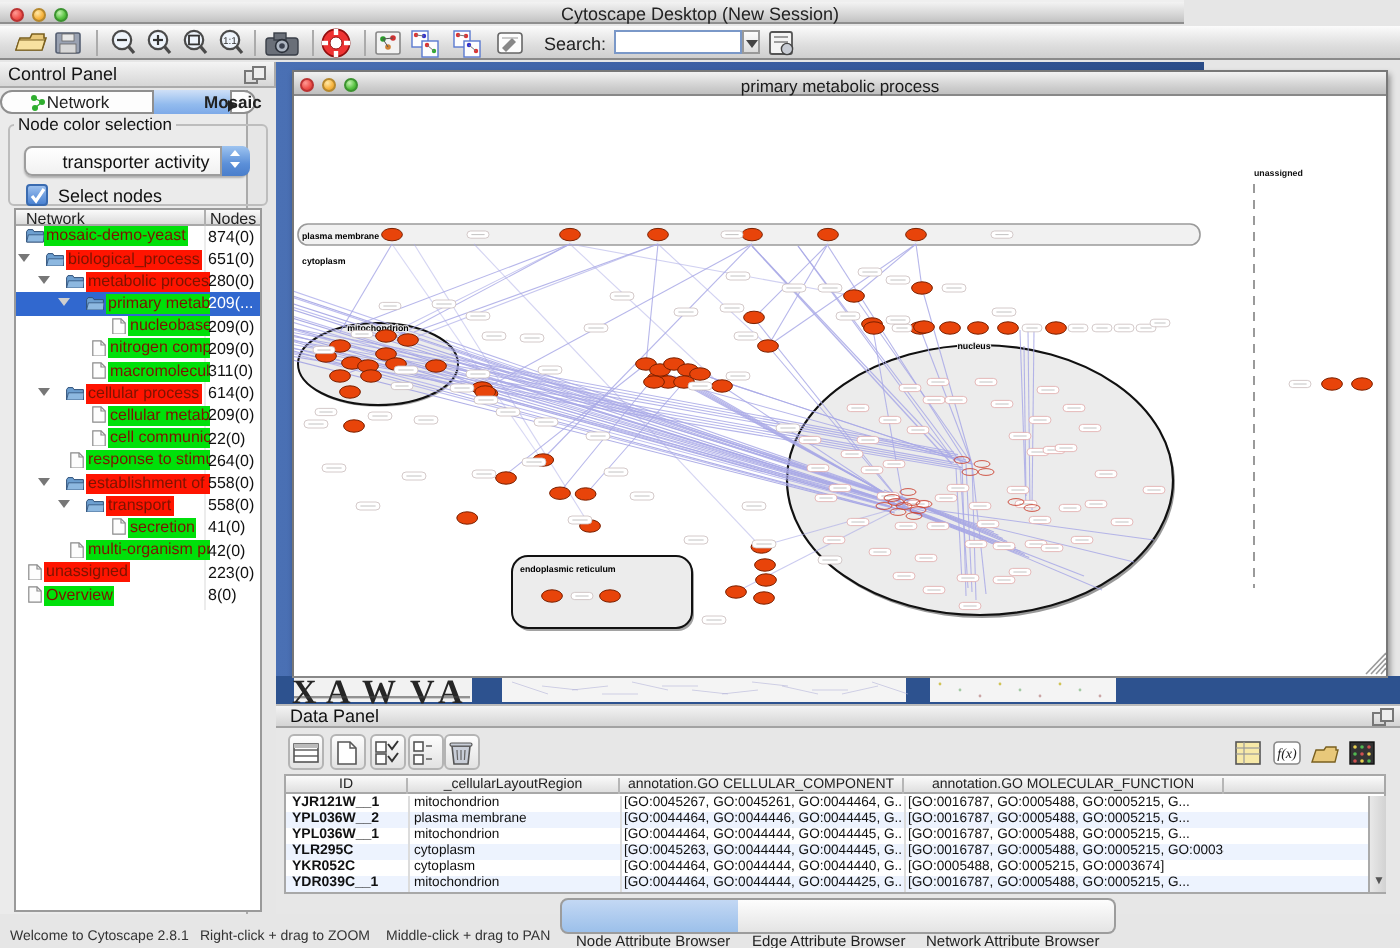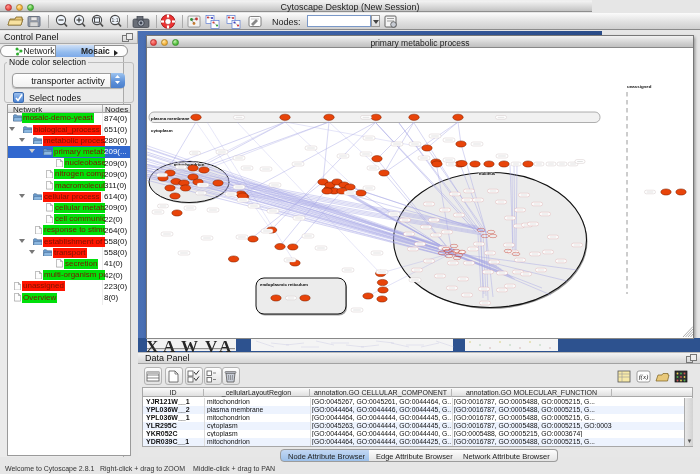--- a/index.html
+++ b/index.html
@@ -11,21 +11,21 @@
 #mactitle .t2{left:16px;background:radial-gradient(circle at 35% 30%,#ffe9a8,#f7b33c 60%,#d9982a);border:0.5px solid #b5882e;}
 #mactitle .t3{left:27px;background:radial-gradient(circle at 35% 30%,#c4f2b0,#55c13f 60%,#3da32c);border:0.5px solid #3c9330;}
 #apptitle{left:0;top:1px;width:700px;text-align:center;font-size:9px;color:#222;}
 
 #toolbar{left:0;top:13px;width:700px;height:17px;background:linear-gradient(#fbfbfb,#dedede 60%,#cfcfcf);border-bottom:1px solid #8a8a8a;}
 
 #cptitle{left:0;top:31px;width:138px;height:13px;background:linear-gradient(#f4f4f4,#d6d6d6);border-bottom:1px solid #aaa;border-right:1px solid #aaa;font-size:9px;color:#111;padding:1px 0 0 4px;}
 #cpbody{left:0;top:45px;width:124px;height:412px;background:#ebebeb;border-right:1px solid #aaa;}
 #tabbar{left:5px;top:1px;width:128px;height:12px;background:#fdfdfd;border:1px solid #8f8f8f;border-radius:6px;overflow:hidden;}
 #tabbar .seg{position:absolute;top:0;height:12px;font-size:8.5px;color:#222;text-align:center;padding-top:1px;}
-#mosaicseg{left:55px;width:40px;background:linear-gradient(#cfe0f7,#92bbee 60%,#7eaae8);font-weight:bold;color:#1a2c50;border-left:1px solid #8f8f8f;border-right:1px solid #8f8f8f;padding-left:25px;}
+#mosaicseg{left:76px;width:40px;background:linear-gradient(#cfe0f7,#92bbee 60%,#7eaae8);font-weight:bold;color:#1a2c50;border-left:1px solid #8f8f8f;border-right:1px solid #8f8f8f;padding-left:25px;}
 #groupbox{left:4px;top:17px;width:130px;height:41px;border:1px solid #bdbdbd;border-radius:3px;}
 #grouplabel{left:7px;top:12px;font-size:8.5px;color:#111;background:#ebebeb;padding:0 2px;}
 #dropdown{left:12px;top:28px;width:112px;height:15px;background:linear-gradient(#fff,#f1f1f1);border:1px solid #9d9d9d;border-radius:4px;box-shadow:0 1px 1px rgba(0,0,0,.25);font-size:9px;color:#111;text-align:center;padding-top:2px;}
 #ddbtn{left:97px;top:-1px;width:15px;height:15px;border-radius:0 4px 4px 0;background:linear-gradient(#9ec4f0,#5b8fd8 60%,#4a7ecb);border-left:1px solid #9d9d9d;}
 #checkbox{left:13px;top:47px;width:11px;height:11px;border-radius:2px;background:linear-gradient(#9cc0ee,#4a82d2);border:1px solid #3a6bb0;}
 #checklabel{left:29px;top:48px;font-size:9px;color:#111;}
 #treebox{left:7px;top:59px;width:124px;height:352px;background:#fff;border:1px solid #9a9a9a;}
 #treehead{left:0;top:0;width:122px;height:8px;background:linear-gradient(#fafafa,#dcdcdc);border-bottom:1px solid #a8a8a8;font-size:8px;color:#222;}
 .trow{position:absolute;left:0;width:122px;height:11.2px;font-size:8px;white-space:nowrap;}
 .tlab{position:absolute;top:0.5px;height:10px;color:#7c1400;padding:0 1px;overflow:hidden;line-height:10.5px;}
@@ -43,21 +43,21 @@
 #nettitle .wt{position:absolute;left:0;top:1.5px;width:100%;text-align:center;font-size:8.5px;color:#1a1a1a;}
 
 #dptitle{left:138px;top:352px;width:562px;height:12px;background:linear-gradient(#f4f4f4,#d4d4d4);border-bottom:1px solid #a2a2a2;border-top:1px solid #bbb;font-size:9px;color:#111;padding:0 0 0 7px;}
 #dpbody{left:138px;top:364px;width:562px;height:93px;background:#e7e7e7;}
 .dbtn{position:absolute;top:3px;width:18px;height:18px;background:linear-gradient(#fdfdfd,#e2e2e2);border:1px solid #b4b4b4;border-radius:3px;}
 #dptable{left:4px;top:23px;width:551px;height:60px;background:#fff;border:1px solid #a8a8a8;}
 #dphead{position:absolute;left:0;top:0;width:100%;height:9px;background:linear-gradient(#fbfbfb,#dfdfdf);border-bottom:1px solid #a8a8a8;font-size:7px;color:#222;}
 #dphead .hc{position:absolute;top:0.5px;text-align:center;border-right:1px solid #b6b6b6;height:8.5px;overflow:hidden;white-space:nowrap;}
 .drow{position:absolute;left:0;width:100%;height:8px;font-size:6.8px;white-space:nowrap;color:#111;}
 .drow div{position:absolute;top:0;overflow:hidden;}
-.dtabs{position:absolute;font-size:7.5px;color:#222;height:13px;padding:2px 7px 0 7px;background:linear-gradient(#fdfdfd,#e4e4e4);border:1px solid #9c9c9c;z-index:30;}
+.dtabs{position:absolute;font-size:7.5px;color:#222;height:13px;padding:16px 7px 0 7px;background:linear-gradient(#fdfdfd,#e4e4e4);border:1px solid #9c9c9c;z-index:30;}
 
 #statusbar{left:0;top:457px;width:700px;height:17px;background:none;font-size:7px;color:#333;}
 svg{position:absolute;left:0;top:0;}
 </style></head><body>
 <div id="app">
 <div id="mactitle" class="abs">
       <div class="tl t1"></div>
       <div class="tl t2"></div>
       <div class="tl t3"></div>
 <div id="apptitle" class="abs">Cytoscape Desktop (New Session)</div>
@@ -140,21 +140,21 @@
           <circle cx="238" cy="12.5" r="1.1" fill="#d33"></circle>
           <line x1="229" y1="4.5" x2="233" y2="5" stroke="#777" stroke-width="0.5"></line>
           <line x1="234.5" y1="9.5" x2="238" y2="12.5" stroke="#777" stroke-width="0.5"></line>
         </g>
         <g>
           <rect x="249" y="3.5" width="12" height="10" rx="1.5" fill="#fdfdfd" stroke="#666" stroke-width="0.8"></rect>
           <path d="M251 11 L256 6 L258 8 L253 13 Z" fill="#888"></path>
           <line x1="251" y1="6" x2="259" y2="6" stroke="#aaa" stroke-width="0.6"></line>
         </g>
       </svg>
-      <div class="abs" style="left:272px;top:3.5px;font-size:9px;color:#222;">Nodes:</div>
+      <div class="abs" style="left:272px;top:3.5px;font-size:9px;color:#222;">Search:</div>
       <div class="abs" style="left:307px;top:2px;width:64px;height:12px;background:#fff;border:1px solid #7a98c8;"></div>
       <div class="abs" style="left:371px;top:2px;width:9px;height:12px;background:linear-gradient(#fdfdfd,#dcdcdc);border:1px solid #999;">
         <div style="margin:4px 0 0 1.2px;width:0;height:0;border-left:3px solid transparent;border-right:3px solid transparent;border-top:4px solid #444;"></div>
       </div>
       <svg width="700" height="17" viewBox="0 0 700 17">
         <g>
           <rect x="385" y="3" width="11" height="11" rx="1" fill="#f4f4f4" stroke="#555" stroke-width="0.9"></rect>
           <line x1="387" y1="5.5" x2="394" y2="5.5" stroke="#777" stroke-width="0.7"></line>
           <line x1="387" y1="8" x2="394" y2="8" stroke="#777" stroke-width="0.7"></line>
           <circle cx="393.5" cy="11.5" r="2.8" fill="#c8ccd4" stroke="#444" stroke-width="0.7"></circle>

